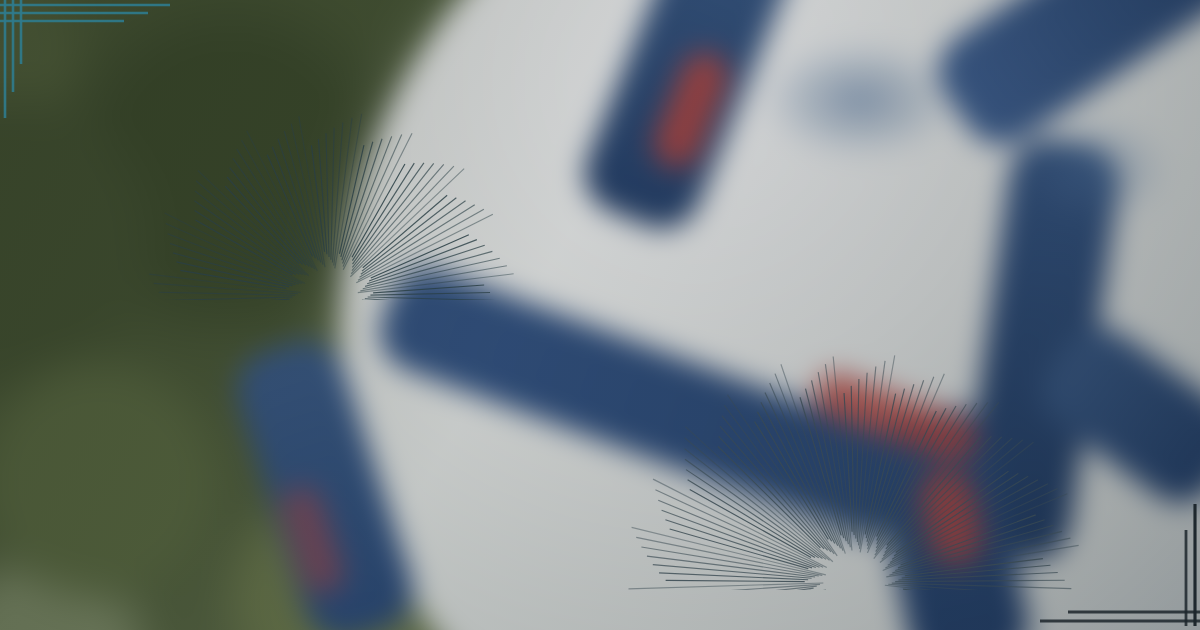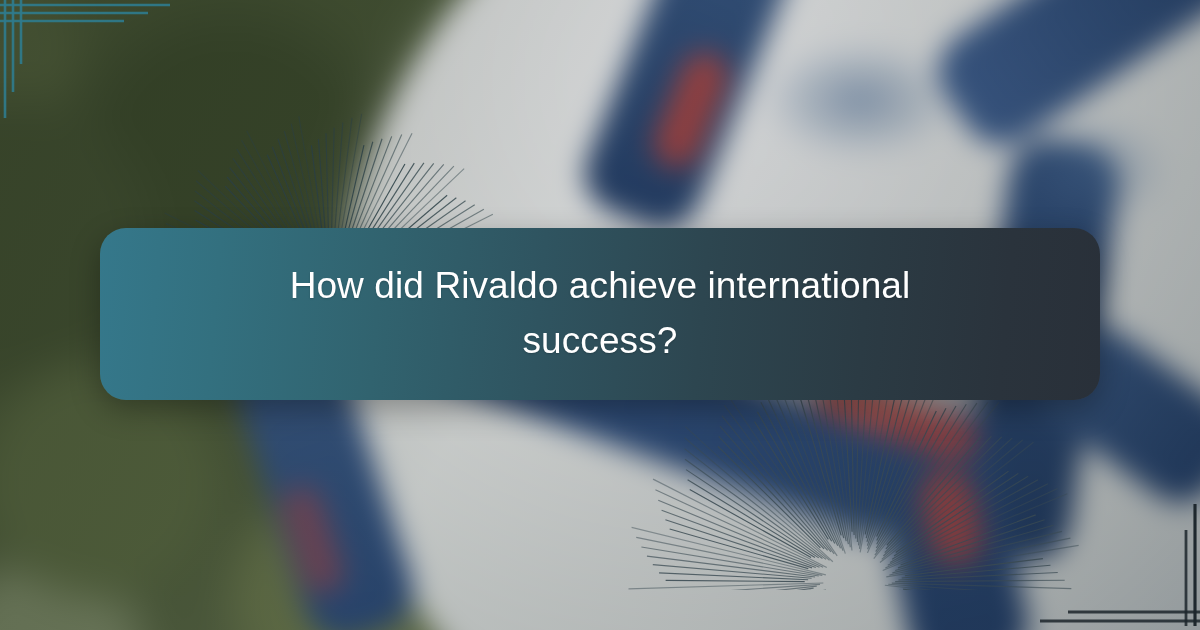--- a/index.html
+++ b/index.html
@@ -371,17 +371,14 @@
   <div class="corner" id="corner-br">
     <svg width="200" height="140" viewBox="0 0 200 140" aria-hidden="true">
         <line x1="40" y1="135" x2="200" y2="135" stroke="#1d262c" stroke-width="2.8" opacity="0.85"></line>
         <line x1="68" y1="126" x2="200" y2="126" stroke="#1d262c" stroke-width="2.8" opacity="0.85"></line>
         <line x1="195" y1="18" x2="195" y2="140" stroke="#1d262c" stroke-width="2.8" opacity="0.85"></line>
         <line x1="186" y1="44" x2="186" y2="140" stroke="#1d262c" stroke-width="2.8" opacity="0.85"></line>
         <line x1="195" y1="18" x2="195" y2="140" stroke="#1d262c" stroke-width="2.8" opacity="0.85"></line>
       </svg>
   </div>
 
-  <div id="question-card">
-    <p id="question-text">How did Rivaldo achieve international success?</p>
-  </div>
 
 </div>
 
 </body></html>

